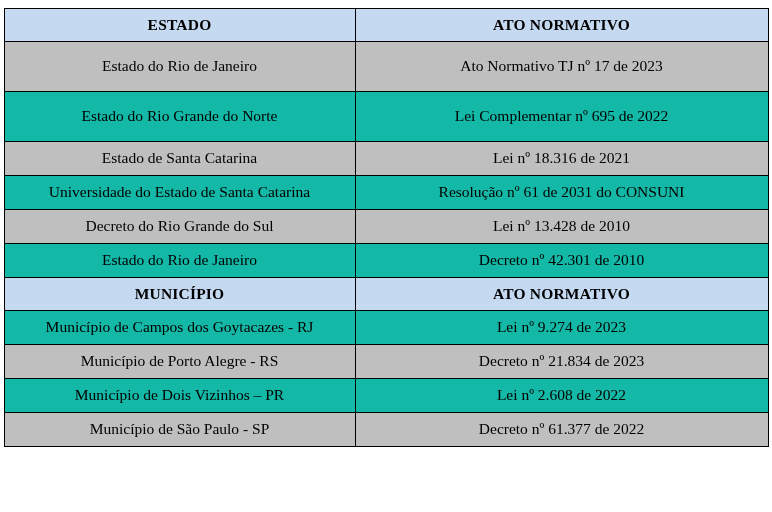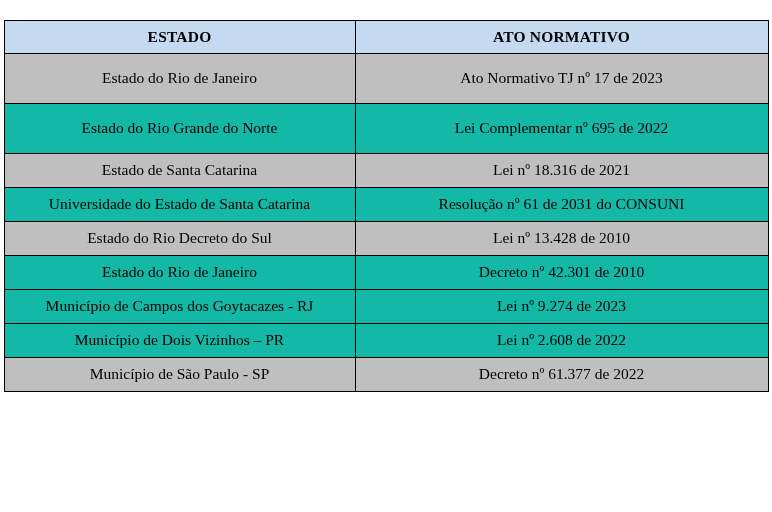--- a/index.html
+++ b/index.html
@@ -17,21 +17,21 @@
     width: 772px;
     height: 512px;
     box-sizing: border-box;
     display: flex;
     align-items: flex-start;
     justify-content: center;
   }
   table.norm-table {
     border-collapse: collapse;
     width: 764px;
-    margin-top: 20px;
+    margin-top: 8px;
     table-layout: fixed;
   }
   table.norm-table td {
     border: 1px solid #000000;
     text-align: center;
     vertical-align: middle;
     font-size: 15.5px;
     color: #000000;
     padding: 0 4px;
     line-height: 1.2;
@@ -82,31 +82,39 @@
       </tr>
       <tr class="shaded compact">
         <td>Estado de Santa Catarina</td>
         <td>Lei nº 18.316 de 2021</td>
       </tr>
       <tr class="plain compact">
         <td>Universidade do Estado de Santa Catarina</td>
         <td>Resolução nº 61 de 2031 do CONSUNI</td>
       </tr>
       <tr class="shaded compact">
-        <td>Estado do Rio Decreto do Sul</td>
+        <td>Decreto do Rio Grande do Sul</td>
         <td>Lei nº 13.428 de 2010</td>
       </tr>
       <tr class="plain compact">
         <td>Estado do Rio de Janeiro</td>
         <td>Decreto nº 42.301 de 2010</td>
       </tr>
 
+      <tr class="header-row">
+        <td>MUNICÍPIO</td>
+        <td>ATO NORMATIVO</td>
+      </tr>
       <tr class="plain compact">
         <td>Município de Campos dos Goytacazes - RJ</td>
         <td>Lei nº 9.274 de 2023</td>
+      </tr>
+      <tr class="shaded compact">
+        <td>Município de Porto Alegre - RS</td>
+        <td>Decreto nº 21.834 de 2023</td>
       </tr>
       <tr class="plain compact">
         <td>Município de Dois Vizinhos – PR</td>
         <td>Lei nº 2.608 de 2022</td>
       </tr>
       <tr class="shaded compact">
         <td>Município de São Paulo - SP</td>
         <td>Decreto nº 61.377 de 2022</td>
       </tr>
     </tbody>

